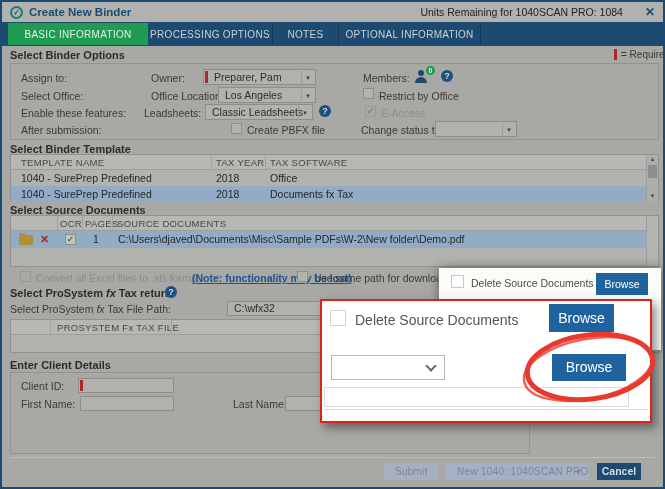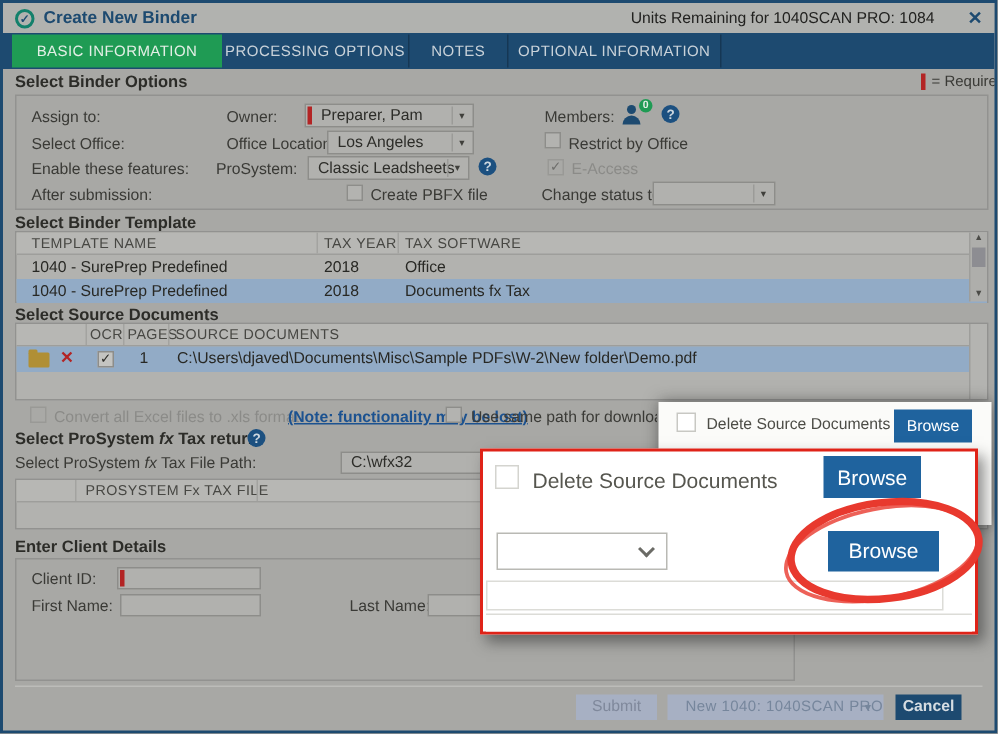--- a/index.html
+++ b/index.html
@@ -128,21 +128,21 @@
     <div class="lbl" style="left:10px;top:26px">Select Office:</div>
     <div class="lbl" style="left:140px;top:26px">Office Location:</div>
     <div class="sel" style="left:207px;top:23px;width:98px">
       <span>Los Angeles</span>
       <span class="chev">▾</span>
     </div>
     <span class="cb" style="left:352px;top:24px"></span>
     <div class="lbl" style="left:368px;top:26px">Restrict by Office</div>
 
     <div class="lbl" style="left:10px;top:43px">Enable these features:</div>
-    <div class="lbl" style="left:133px;top:43px">ProSystem:</div>
+    <div class="lbl" style="left:133px;top:43px">Leadsheets:</div>
     <div class="sel" style="left:194px;top:40px;width:108px">
       <span>Classic Leadsheets</span>
       <span class="chev">▾</span>
     </div>
     <div class="help" style="left:308px;top:41px">?</div>
     <span class="cb dis" style="left:354px;top:42px"><span>✓</span></span>
     <div class="lbl dis" style="left:370px;top:43px">E-Access</div>
 
     <div class="lbl" style="left:10px;top:60px">After submission:</div>
     <span class="cb" style="left:220px;top:59px"></span>

